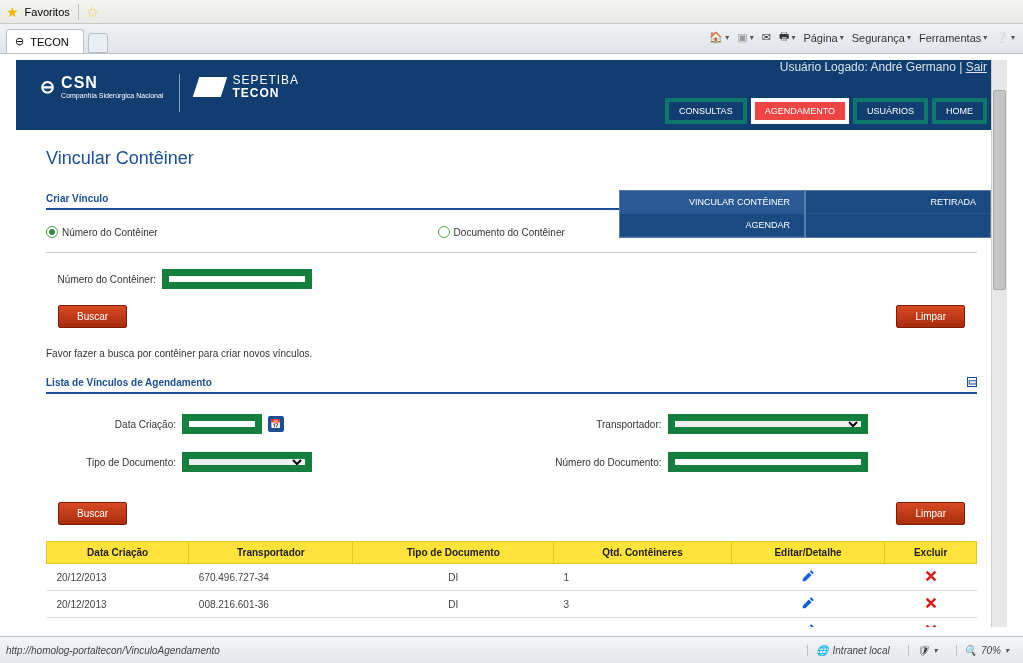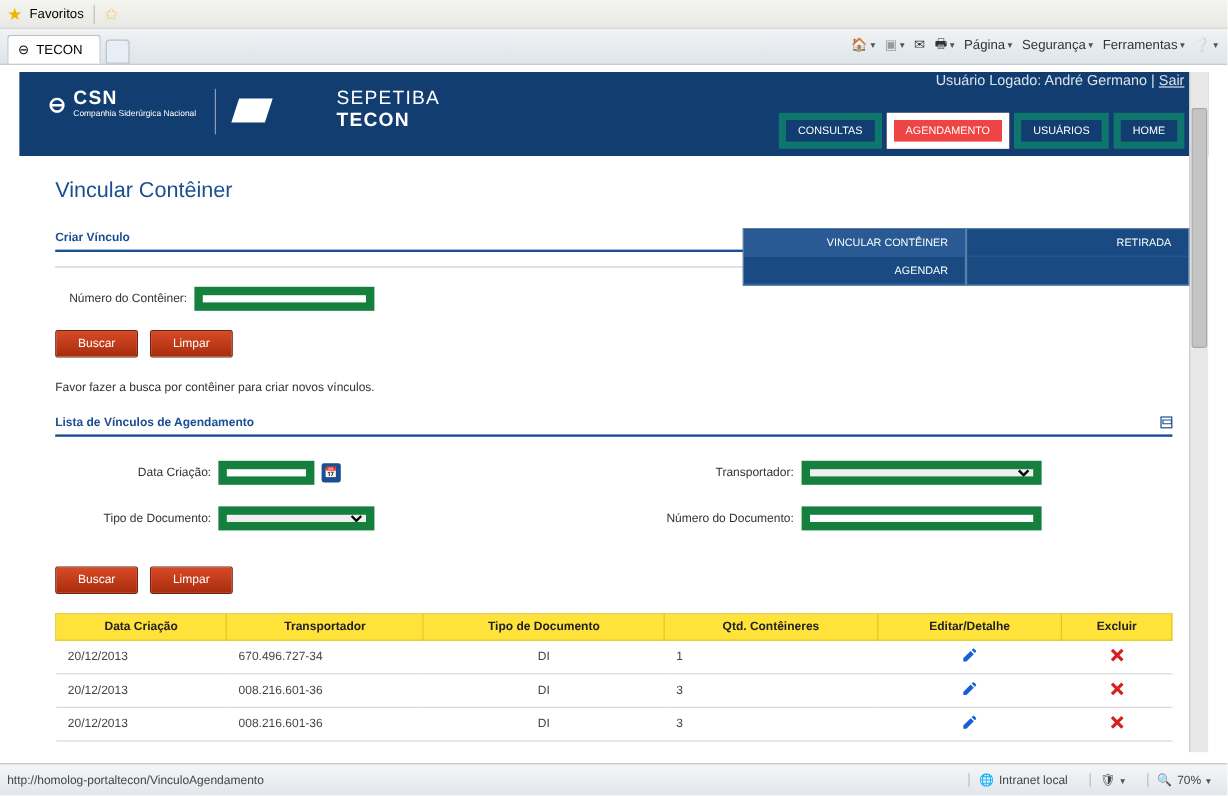--- a/index.html
+++ b/index.html
@@ -21,27 +21,27 @@
 .app-scroll .thumb { position:absolute; top:30px; height:200px; left:1px; right:1px; background:#c4c4c4; border:1px solid #aaa; border-radius:2px; }
 
 .blue-header { background:#113d70; color:#fff; position:relative; height:70px; padding:14px 24px 0; display:flex; align-items:flex-start; gap:16px; }
 .logo-csn { display:flex; align-items:center; gap:6px; }
 .logo-csn .mark { font-size:18px; font-weight:bold; }
 .logo-csn .txt { font-weight:bold; letter-spacing:1px; font-size:16px; }
 .logo-csn .sub { font-size:7px; display:block; }
 .divider { width:1px; height:38px; background:rgba(255,255,255,.5); }
 .logo-tecon { display:flex; align-items:center; gap:8px; }
 .logo-tecon .cube { width:28px; height:20px; background:#fff; transform:skewX(-18deg); position:relative; }
-.logo-tecon .txt { font-size:16px; letter-spacing:1px; line-height:1.1;margin-left:48px; }
+.logo-tecon .txt { font-size:12px; letter-spacing:1px; line-height:1.1; }
 
 .user-info { position:absolute; right:20px; top:0; font-size:12px; color:#d9e2ec; }
 .user-info a { color:#d9e2ec; text-decoration:underline; }
 
 .top-nav { position:absolute; right:20px; bottom:6px; display:flex; gap:4px; }
-.top-nav a { border:6px solid #0f766e; color:#fff; padding:4px 10px; font-size:9px; text-decoration:none; }
+.top-nav a { border:4px solid #0f766e; color:#fff; padding:4px 10px; font-size:9px; text-decoration:none; }
 .top-nav a.active { background:#ef4444; border-color:#fff; }
 
 .dropdown-zone { position:absolute; right:16px; top:130px; display:flex; z-index:10; }
 .dd-col { background:#194a82; border:1px solid #5a7ea8; }
 .dd-col .dd-item { padding:6px 14px; color:#fff; font-size:9px; text-align:right; min-width:184px; border-bottom:1px solid #2a5a94; }
 .dd-col .dd-item.hover { background:#2a5a94; }
 
 .page-body { background:#fff; padding:18px 30px 40px; }
 .page-title { color:#1b4f91; font-size:18px; font-weight:normal; margin-bottom:24px; }
 .section-hdr { color:#1b4f91; font-size:10px; font-weight:bold; border-bottom:2px solid #1b4f91; padding-bottom:4px; margin-bottom:12px; position:relative; }
@@ -56,33 +56,33 @@
 .form-row { display:flex; align-items:center; gap:6px; font-size:10px; color:#333; margin-bottom:10px; }
 .form-row label { min-width:110px; text-align:right; }
 .form-row input[type=text], .form-row select { border:7px solid #15803d; height:20px; padding:3px 4px; font-size:11px; }
 .w-long { width:150px; }
 .w-med { width:130px; }
 .w-sel { width:200px; }
 
 .filter-grid { display:grid; grid-template-columns: 1fr 1fr; gap:8px 40px; margin:20px 0; }
 .filter-grid .form-row label { min-width:130px;text-align:right; }
 
-.btn-row { display:flex; justify-content:flex-start; gap:10px; margin:16px 0; }
+.btn-row { display:flex; justify-content:space-between; gap:10px; margin:16px 12px; }
 .btn { background:linear-gradient(#d84a24,#a82c0e); color:#fff; border:1px solid #7a1c06; padding:5px 18px; font-size:10px; cursor:pointer; border-radius:2px; }
 
 .hint { font-size:10px; color:#333; margin:20px 0 18px; }
 
 table.grid { width:100%; border-collapse:collapse; font-size:10px; }
 table.grid th { background:#ffe23a; color:#222; padding:5px 8px; text-align:center; font-weight:bold; border:1px solid #e0c820; }
 table.grid td { padding:5px 10px; border-bottom:1px solid #d8d8d8; color:#444; }
 .icon-edit svg, .icon-del svg { width:16px; height:14px; }
 td.center { text-align:center; }
 
 
-.status-bar { position:absolute; left:0; right:0; bottom:0; height:22px; background:linear-gradient(#f4f6f8,#e2e6ea); border-top:1px solid #b8c0c8; display:flex; align-items:center; font-size:10px; color:#444; padding:13px 6px; }
+.status-bar { position:absolute; left:0; right:0; bottom:0; height:22px; background:linear-gradient(#f4f6f8,#e2e6ea); border-top:1px solid #b8c0c8; display:flex; align-items:center; font-size:10px; color:#444; padding:13px 6px;font-style:italic; }
 .status-bar .url { flex:1; }
 .status-right { display:flex; align-items:center; gap:10px; }
 .status-right .seg { border-left:1px solid #b8c0c8; padding:0 8px; display:flex; align-items:center; gap:4px; }
 .cal-icon { display:inline-block; width:16px; height:16px; background:#1b4f91; color:#fff; font-size:9px; text-align:center; line-height:16px; border-radius:2px; }
 </style>
 </head>
 <body>
 
 <div class="fav-bar">
   <span class="fav-star">★</span>
@@ -154,20 +154,30 @@
     <div class="dd-col">
       <div class="dd-item">RETIRADA</div>
     </div>
   </div>
 
   <div class="page-body">
     <h1 class="page-title">Vincular Contêiner</h1>
 
     <div class="section-hdr">Criar Vínculo</div>
 
+    <div class="radio-row">
+      <label>
+          <input type="radio" class="radio-green" name="opt" checked="" style=""> 
+          <span>Número do Contêiner</span>
+        </label>
+      <label>
+          <input type="radio" class="radio-green" name="opt" style=""> 
+          <span>Documento do Contêiner</span>
+        </label>
+    </div>
     <hr class="sep">
 
     <div class="form-row">
       <label>Número do Contêiner:</label>
       <input type="text" class="w-long" style="">
     </div>
 
     <div class="btn-row">
       <button class="btn">Buscar</button>
       <button class="btn">Limpar</button>

